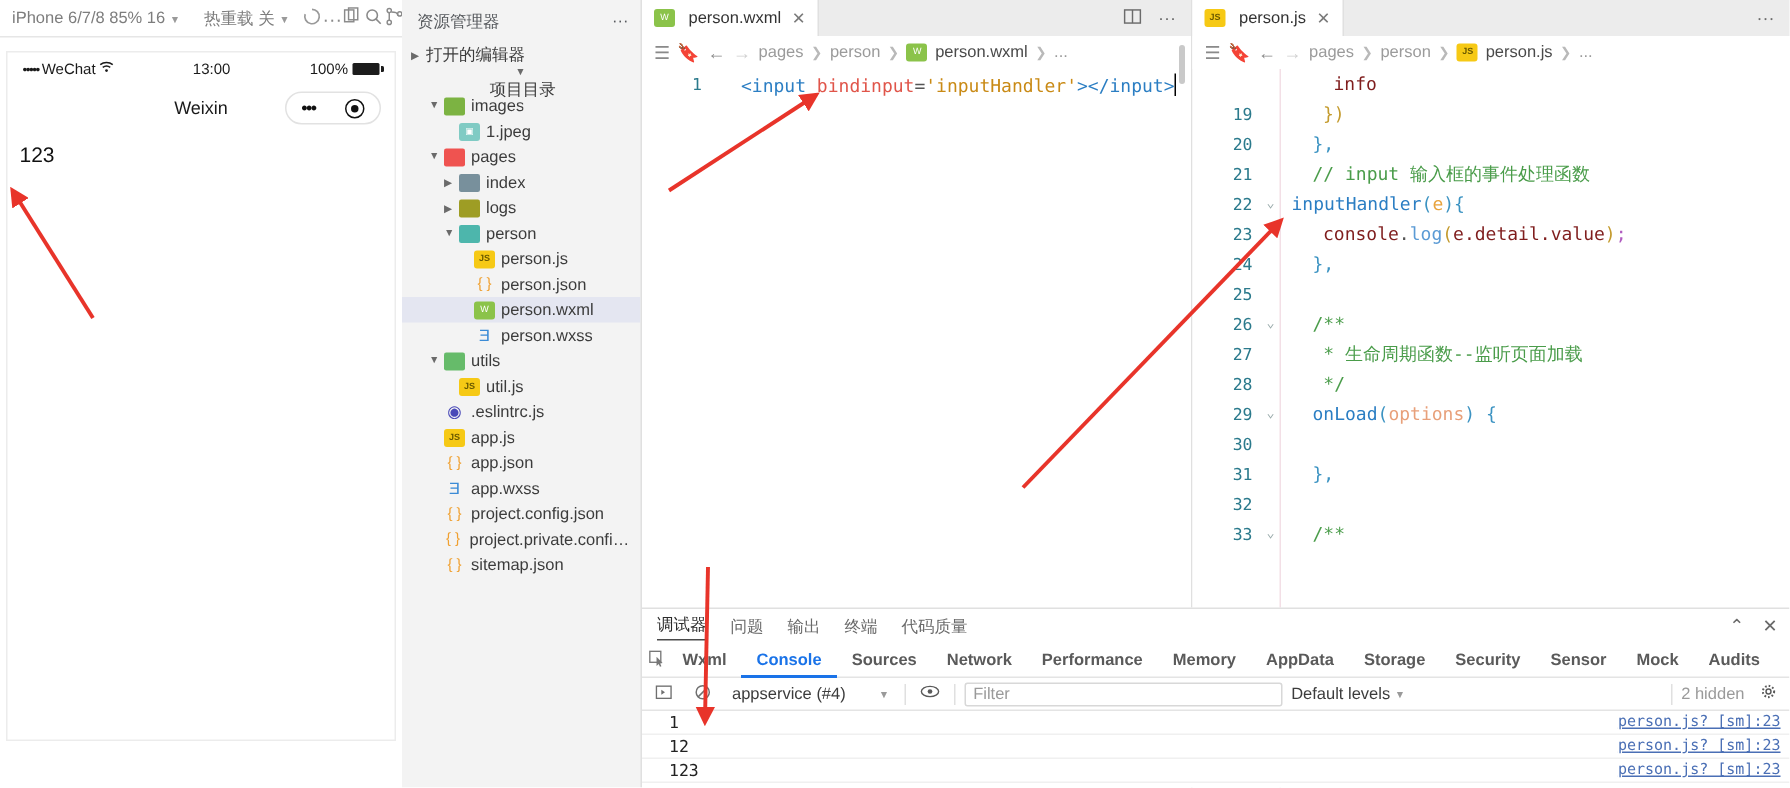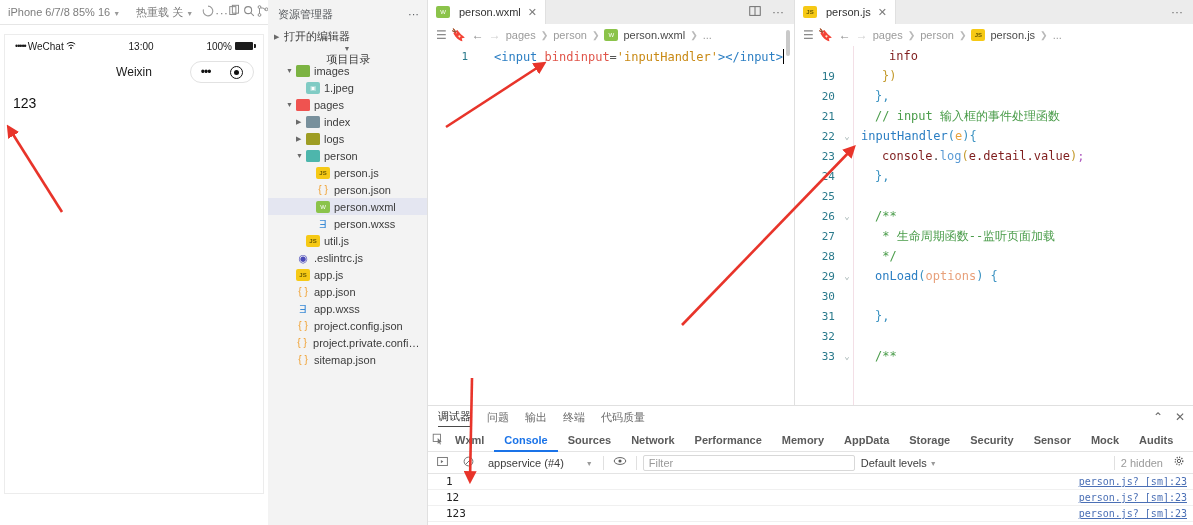--- a/index.html
+++ b/index.html
@@ -350,20 +350,25 @@
         </div>
         <div class="tree-row selected" style="padding-left: 38px;">
           <span class="twisty"></span>
           <span class="ficon badge-wxml">W</span>
           <span class="tree-label">person.wxml</span>
         </div>
         <div class="tree-row" style="padding-left: 38px;">
           <span class="twisty"></span>
           <span class="ficon badge-wxss">Ǝ</span>
           <span class="tree-label">person.wxss</span>
+        </div>
+        <div class="tree-row" style="padding-left: 18px;">
+          <span class="twisty">▼</span>
+          <span class="ficon folder f-lgreen"></span>
+          <span class="tree-label">utils</span>
         </div>
         <div class="tree-row" style="padding-left: 28px;">
           <span class="twisty"></span>
           <span class="ficon badge-js">JS</span>
           <span class="tree-label">util.js</span>
         </div>
         <div class="tree-row" style="padding-left: 18px;">
           <span class="twisty"></span>
           <span class="ficon badge-eslint">◉</span>
           <span class="tree-label">.eslintrc.js</span>

